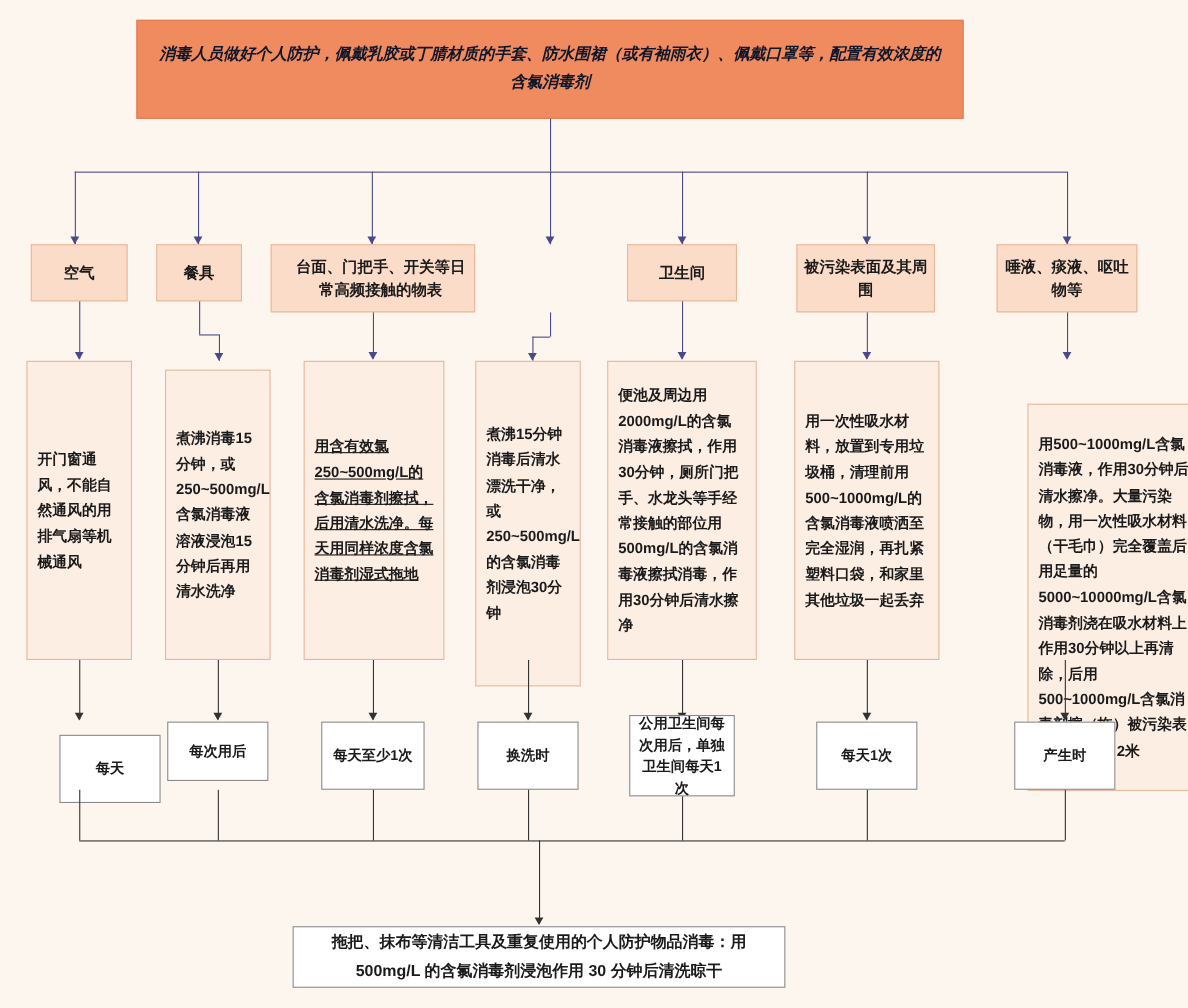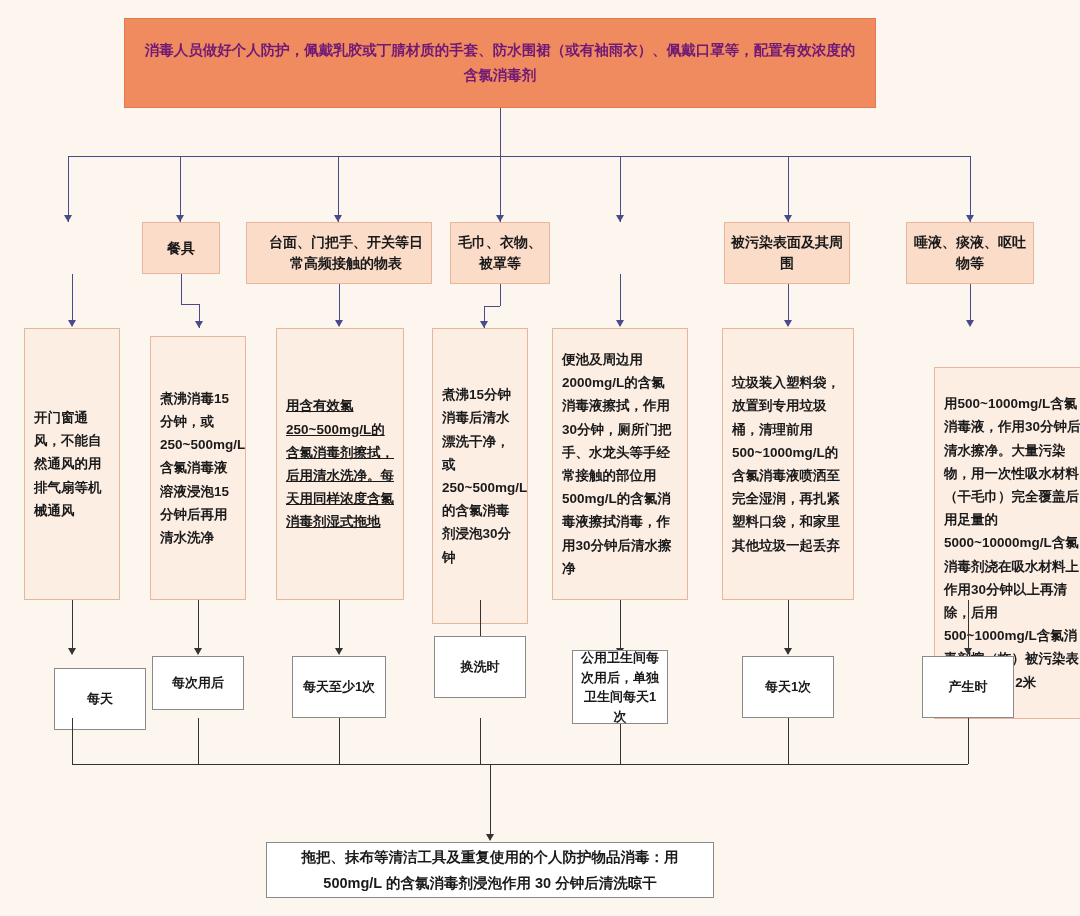--- a/index.html
+++ b/index.html
@@ -26,25 +26,26 @@
     display: flex;
     align-items: center;
     justify-content: center;
     text-align: center;
     line-height: 1.5;
   }
   
   .banner {
     background: #f08a5f;
     border: 1px solid #e07a50;
-    color: #701a75;
+    color: #0f172a;
     font-size: 14.5px;
     font-weight: 600;
     padding: 8px 14px;
     line-height: 1.75;
+    font-style: italic;
   }
   
   .cat {
     background: #fbdcc9;
     border: 1px solid #e8b79b;
     font-size: 14px;
     font-weight: 600;
     padding: 4px 6px;
     line-height: 1.5;
   }
@@ -120,28 +121,31 @@
   <div class="arrow" style="left:334px; top:215px;"></div>
   <div class="conn v" style="left:500px; top:156px; height:66px;"></div>
   <div class="arrow" style="left:496px; top:215px;"></div>
   <div class="conn v" style="left:620px; top:156px; height:66px;"></div>
   <div class="arrow" style="left:616px; top:215px;"></div>
   <div class="conn v" style="left:788px; top:156px; height:66px;"></div>
   <div class="arrow" style="left:784px; top:215px;"></div>
   <div class="conn v" style="left:970px; top:156px; height:66px;"></div>
   <div class="arrow" style="left:966px; top:215px;"></div>
 
+  <div class="box cat" style="left:28px; top:222px; width:88px; height:52px;">
+    <span>空气</span>
+  </div>
   <div class="box cat" style="left:142px; top:222px; width:78px; height:52px;">
     <span>餐具</span>
   </div>
   <div class="box cat" style="left:246px; top:222px; width:186px; height:62px;padding-left:20px;">
     <span>台面、门把手、开关等日常高频接触的物表</span>
   </div>
-  <div class="box cat" style="left:450px; top:222px; width:100px; height:62px;">
-    <span>毛巾、衣物、被罩等</span>
+  <div class="box cat" style="left:570px; top:222px; width:100px; height:52px;">
+    <span>卫生间</span>
   </div>
   <div class="box cat" style="left:724px; top:222px; width:126px; height:62px;">
     <span>被污染表面及其周围</span>
   </div>
   <div class="box cat" style="left:906px; top:222px; width:128px; height:62px;">
     <span>唾液、痰液、呕吐物等</span>
   </div>
 
   <div class="conn v" style="left:72px; top:274px; height:52px;"></div>
   <div class="arrow" style="left:68px; top:320px;"></div>
@@ -177,21 +181,21 @@
   <div class="box detail" style="left:276px; top:328px; width:128px; height:272px;text-decoration:underline;">
     <span>用含有效氯250~500mg/L的含氯消毒剂擦拭，后用清水洗净。每天用同样浓度含氯消毒剂湿式拖地</span>
   </div>
   <div class="box detail" style="left:432px; top:328px; width:96px; height:296px;">
     <span>煮沸15分钟消毒后清水漂洗干净，或250~500mg/L的含氯消毒剂浸泡30分钟</span>
   </div>
   <div class="box detail" style="left:552px; top:328px; width:136px; height:272px;">
     <span>便池及周边用2000mg/L的含氯消毒液擦拭，作用30分钟，厕所门把手、水龙头等手经常接触的部位用500mg/L的含氯消毒液擦拭消毒，作用30分钟后清水擦净</span>
   </div>
   <div class="box detail" style="left:722px; top:328px; width:132px; height:272px;">
-    <span>垃圾装入塑料袋，放置到专用垃圾桶，清理前用500~1000mg/L的含氯消毒液喷洒至完全湿润，再扎紧塑料口袋，和家里其他垃圾一起丢弃</span>
+    <span>用一次性吸水材料，放置到专用垃圾桶，清理前用500~1000mg/L的含氯消毒液喷洒至完全湿润，再扎紧塑料口袋，和家里其他垃圾一起丢弃</span>
   </div>
   <div class="box detail" style="left:934px; top:326px; width:158px; height:352px;margin-top:41px;">
     <span>用500~1000mg/L含氯消毒液，作用30分钟后清水擦净。大量污染物，用一次性吸水材料（干毛巾）完全覆盖后用足量的5000~10000mg/L含氯消毒剂浇在吸水材料上作用30分钟以上再清除，后用 500~1000mg/L含氯消毒剂擦（拖）被污染表面及其周围 2米</span>
   </div>
 
   <div class="conn v dark" style="left:72px; top:600px; height:54px;"></div>
   <div class="arrow dark" style="left:68px; top:648px;"></div>
   <div class="conn v dark" style="left:198px; top:600px; height:54px;"></div>
   <div class="arrow dark" style="left:194px; top:648px;"></div>
   <div class="conn v dark" style="left:339px; top:600px; height:54px;"></div>
@@ -207,21 +211,21 @@
 
   <div class="box freq" style="left:26px; top:668px; width:92px; height:62px;margin-left:28px;">
     <span>每天</span>
   </div>
   <div class="box freq" style="left:152px; top:656px; width:92px; height:54px;">
     <span>每次用后</span>
   </div>
   <div class="box freq" style="left:292px; top:656px; width:94px; height:62px;">
     <span>每天至少1次</span>
   </div>
-  <div class="box freq" style="left:434px; top:636px; width:92px; height:62px;">
+  <div class="box freq" style="left:434px; top:656px; width:92px; height:62px;">
     <span>换洗时</span>
   </div>
   <div class="box freq" style="left:572px; top:650px; width:96px; height:74px;">
     <span>公用卫生间每次用后，单独卫生间每天1次</span>
   </div>
   <div class="box freq" style="left:742px; top:656px; width:92px; height:62px;">
     <span>每天1次</span>
   </div>
   <div class="box freq" style="left:922px; top:656px; width:92px; height:62px;">
     <span>产生时</span>

